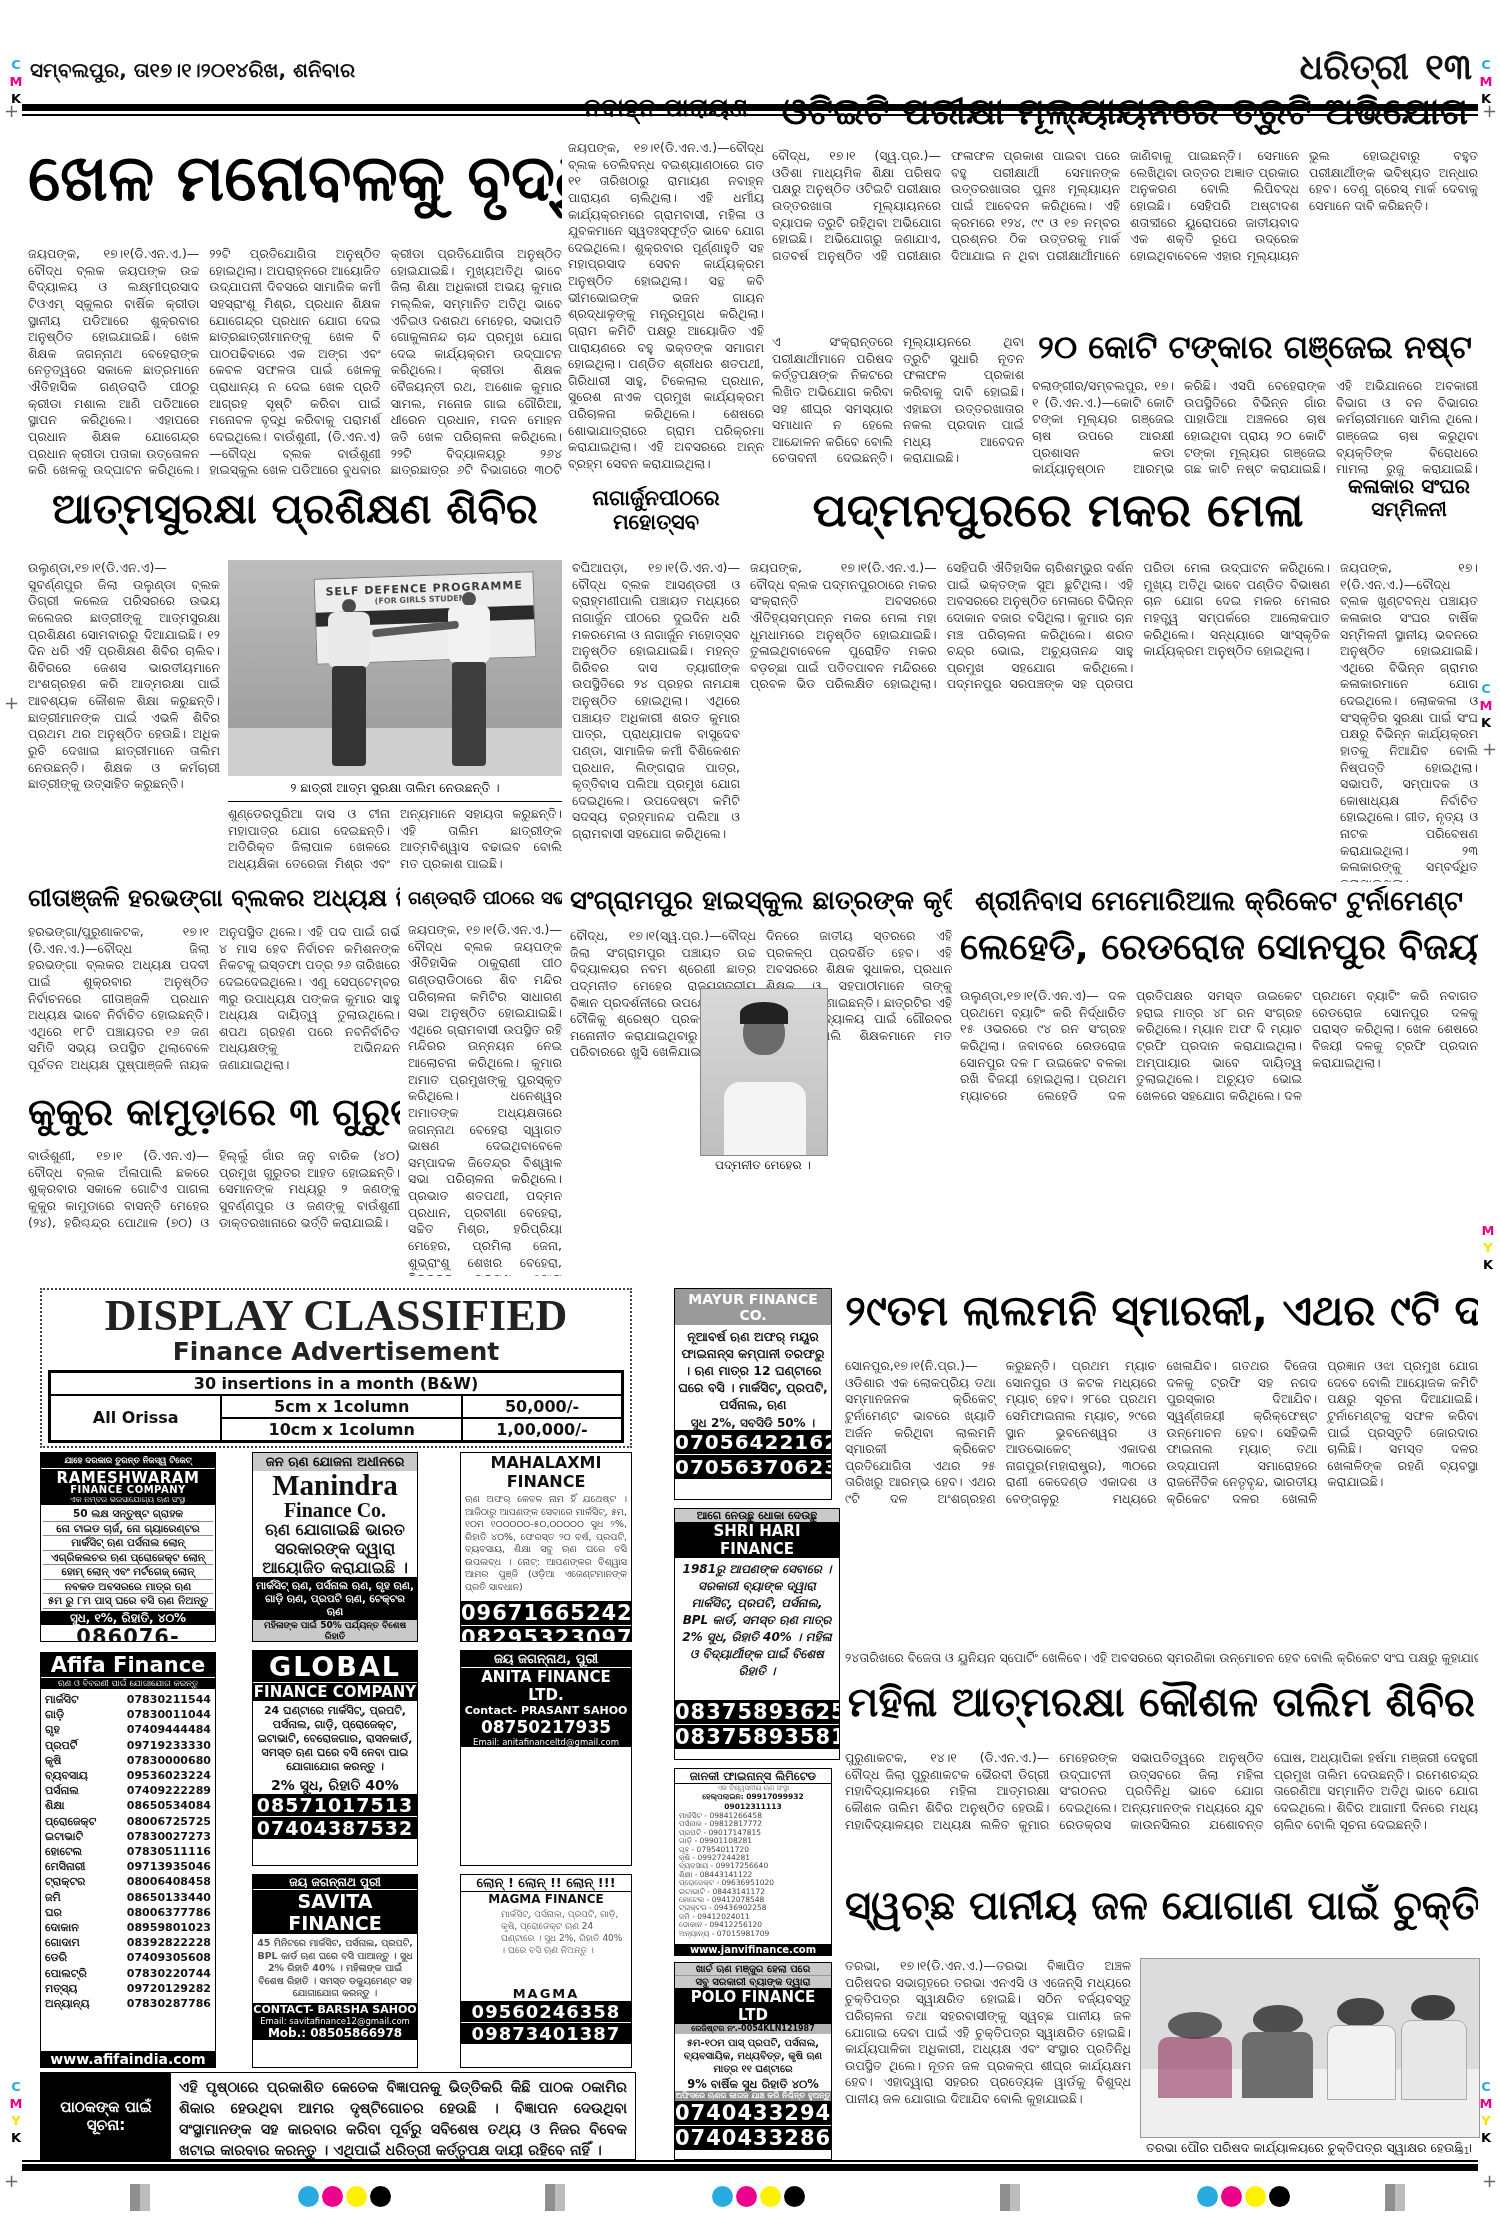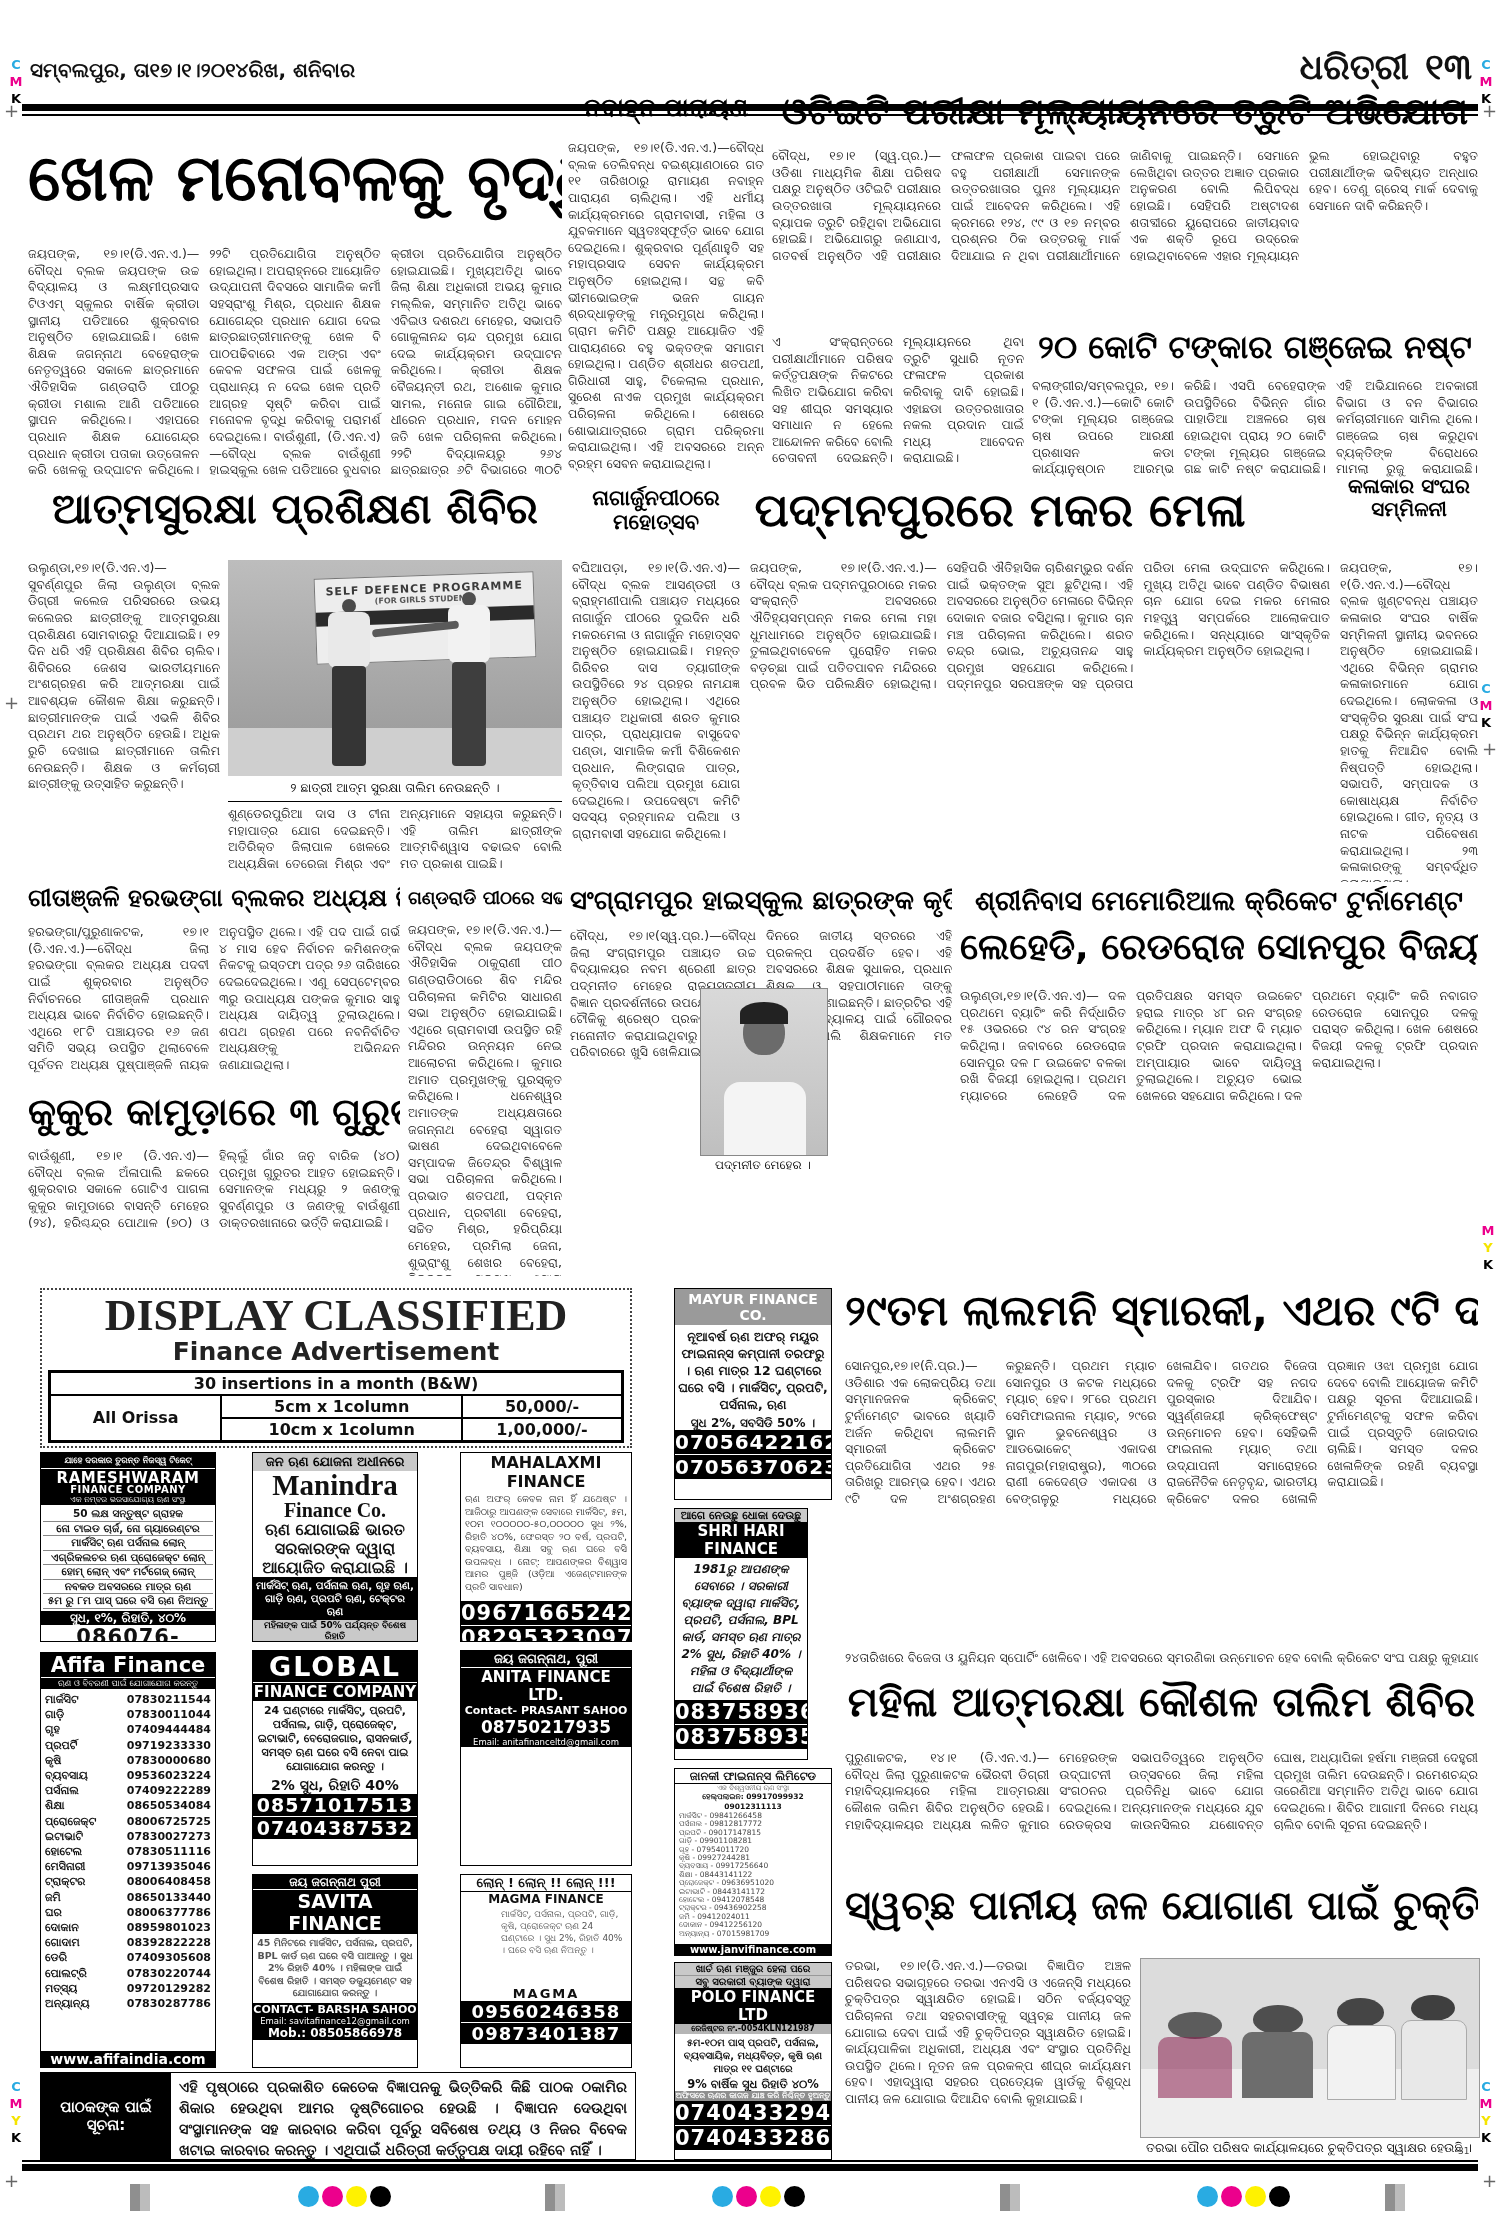--- a/index.html
+++ b/index.html
@@ -120,21 +120,21 @@
   <div class="abs cap" style="left:228px;top:780px;width:334px;">୨ ଛାତ୍ରୀ ଆତ୍ମ ସୁରକ୍ଷା ତାଲିମ ନେଉଛନ୍ତି ।</div>
   <div class="abs rule" style="left:228px;top:801px;width:334px;height:1px;"></div>
   <div class="abs body-txt cols2" style="left:228px;top:806px;width:334px;height:76px;">ଶୁଣ୍ଡେରପୁରିଆ ଦାସ ଓ ଟୀନା ମହାପାତ୍ର ଯୋଗ ଦେଇଛନ୍ତି। ଅତିରିକ୍ତ ଜିଲାପାଳ ଖେଳରେ ଅଧ୍ୟକ୍ଷିକା ତେରେଜା ମିଶ୍ର ଏବଂ ଅନ୍ୟମାନେ ସହାୟତା କରୁଛନ୍ତି। ଏହି ତାଲିମ ଛାତ୍ରୀଙ୍କ ଆତ୍ମବିଶ୍ୱାସ ବଢାଇବ ବୋଲି ମତ ପ୍ରକାଶ ପାଇଛି।</div>
 
   <div class="abs hl2" style="left:572px;top:486px;width:168px;height:66px;font-size:21px;">
     <span>ନାଗାର୍ଜୁନପୀଠରେ</span><br>
     <span>ମହୋତ୍ସବ</span>
   </div>
   <div class="abs body-txt" style="left:572px;top:560px;width:168px;height:322px;">ବଘିଆପଡ଼ା, ୧୭।୧(ଡି.ଏନ.ଏ)—ବୌଦ୍ଧ ବ୍ଲକ ଆସଣ୍ଡରୀ ଓ ବ୍ରାହ୍ମଣୀପାଲି ପଞ୍ଚାୟତ ମଧ୍ୟରେ ନାଗାର୍ଜୁନ ପୀଠରେ ଦୁଇଦିନ ଧରି ମକରମେଳା ଓ ନାଗାର୍ଜୁନ ମହୋତ୍ସବ ଅନୁଷ୍ଠିତ ହୋଇଯାଇଛି। ମହନ୍ତ ଗିରିବର ଦାସ ତ୍ୟାଗୀଙ୍କ ଉପସ୍ଥିତିରେ ୨୪ ପ୍ରହର ନାମଯଜ୍ଞ ଅନୁଷ୍ଠିତ ହୋଇଥିଲା। ଏଥିରେ ପଞ୍ଚାୟତ ଅଧିକାରୀ ଶରତ କୁମାର ପାତ୍ର, ପ୍ରାଧ୍ୟାପକ ବାସୁଦେବ ପଣ୍ଡା, ସାମାଜିକ କର୍ମୀ ବିଶିକେଶନ ପ୍ରଧାନ, ଲିଙ୍ଗରାଜ ପାତ୍ର, କୃତ୍ତିବାସ ପଲିଆ ପ୍ରମୁଖ ଯୋଗ ଦେଇଥିଲେ। ଉପଦେଷ୍ଟା କମିଟି ସଦସ୍ୟ ବ୍ରହ୍ମାନନ୍ଦ ପଲିଆ ଓ ଗ୍ରାମବାସୀ ସହଯୋଗ କରିଥିଲେ।</div>
 
-  <div class="abs hl" style="left:710px;top:486px;width:580px;height:66px;font-size:46px;">ପଦ୍ମନପୁରରେ ମକର ମେଳା</div>
+  <div class="abs hl" style="left:768px;top:486px;width:580px;height:66px;font-size:46px;">ପଦ୍ମନପୁରରେ ମକର ମେଳା</div>
   <div class="abs body-txt cols3" style="left:750px;top:560px;width:580px;height:322px;">ଜୟପଙ୍କ, ୧୭।୧(ଡି.ଏନ.ଏ.)— ବୌଦ୍ଧ ବ୍ଲକ ପଦ୍ମନପୁରଠାରେ ମକର ସଂକ୍ରାନ୍ତି ଅବସରରେ ଐତିହ୍ୟସମ୍ପନ୍ନ ମକର ମେଳା ମହା ଧୁମଧାମରେ ଅନୁଷ୍ଠିତ ହୋଇଯାଇଛି। ତୁଳାଇଥିବାବେଳେ ପୁରୋହିତ ମକର ବଡ଼ଚ୍ଛା ପାଇଁ ପତିତପାବନ ମନ୍ଦିରରେ ପ୍ରବଳ ଭିଡ ପରିଲକ୍ଷିତ ହୋଇଥିଲା। ସେହିପରି ଐତିହାସିକ ଚାରିଶମ୍ଭୁର ଦର୍ଶନ ପାଇଁ ଭକ୍ତଙ୍କ ସୁଅ ଛୁଟିଥିଲା। ଏହି ଅବସରରେ ଅନୁଷ୍ଠିତ ମେଳାରେ ବିଭିନ୍ନ ଦୋକାନ ବଜାର ବସିଥିଲା। କୁମାର ଚାନ ମଞ୍ଚ ପରିଚାଳନା କରିଥିଲେ। ଶରତ ଚନ୍ଦ୍ର ଭୋଇ, ଅଚ୍ୟୁତାନନ୍ଦ ସାହୁ ପ୍ରମୁଖ ସହଯୋଗ କରିଥିଲେ। ପଦ୍ମନପୁର ସରପଞ୍ଚଙ୍କ ସହ ପ୍ରତାପ ପରିଡା ମେଳା ଉଦ୍‌ଘାଟନ କରିଥିଲେ। ମୁଖ୍ୟ ଅତିଥି ଭାବେ ପଣ୍ଡିତ ବିଭାଷଣ ଚାନ ଯୋଗ ଦେଇ ମକର ମେଳାର ମହତ୍ତ୍ୱ ସମ୍ପର୍କରେ ଆଲୋକପାତ କରିଥିଲେ। ସନ୍ଧ୍ୟାରେ ସାଂସ୍କୃତିକ କାର୍ଯ୍ୟକ୍ରମ ଅନୁଷ୍ଠିତ ହୋଇଥିଲା।</div>
 
   <div class="abs hl2" style="left:1340px;top:475px;width:138px;height:70px;font-size:20px;text-align:center;">
     <span>କଳାକାର ସଂଘର</span><br>
     <span>ସମ୍ମିଳନୀ</span>
   </div>
   <div class="abs body-txt" style="left:1340px;top:560px;width:138px;height:322px;">ଜୟପଙ୍କ, ୧୭।୧(ଡି.ଏନ.ଏ.)—ବୌଦ୍ଧ ବ୍ଲକ ଖୁଣ୍ଟବନ୍ଧ ପଞ୍ଚାୟତ କଳାକାର ସଂଘର ବାର୍ଷିକ ସମ୍ମିଳନୀ ସ୍ଥାନୀୟ ଭବନରେ ଅନୁଷ୍ଠିତ ହୋଇଯାଇଛି। ଏଥିରେ ବିଭିନ୍ନ ଗ୍ରାମର କଳାକାରମାନେ ଯୋଗ ଦେଇଥିଲେ। ଲୋକକଳା ଓ ସଂସ୍କୃତିର ସୁରକ୍ଷା ପାଇଁ ସଂଘ ପକ୍ଷରୁ ବିଭିନ୍ନ କାର୍ଯ୍ୟକ୍ରମ ହାତକୁ ନିଆଯିବ ବୋଲି ନିଷ୍ପତ୍ତି ହୋଇଥିଲା। ସଭାପତି, ସମ୍ପାଦକ ଓ କୋଷାଧ୍ୟକ୍ଷ ନିର୍ବାଚିତ ହୋଇଥିଲେ। ଗୀତ, ନୃତ୍ୟ ଓ ନାଟକ ପରିବେଷଣ କରାଯାଇଥିଲା। ୨୩ କଳାକାରଙ୍କୁ ସମ୍ବର୍ଦ୍ଧିତ କରାଯାଇଥିଲା।</div>
 
   <div class="abs hl" style="left:28px;top:886px;width:372px;height:34px;font-size:24px;">ଗୀତାଞ୍ଜଳି ହରଭଙ୍ଗା ବ୍ଲକର ଅଧ୍ୟକ୍ଷ ନିର୍ବାଚିତ</div>
   <div class="abs body-txt cols2" style="left:28px;top:924px;width:372px;height:164px;">ହରଭଙ୍ଗା/ପୁରୁଣାକଟକ, ୧୭।୧ (ଡି.ଏନ.ଏ.)—ବୌଦ୍ଧ ଜିଲା ହରଭଙ୍ଗା ବ୍ଲକର ଅଧ୍ୟକ୍ଷ ପଦବୀ ପାଇଁ ଶୁକ୍ରବାର ଅନୁଷ୍ଠିତ ନିର୍ବାଚନରେ ଗୀତାଞ୍ଜଳି ପ୍ରଧାନ ଅଧ୍ୟକ୍ଷ ଭାବେ ନିର୍ବାଚିତ ହୋଇଛନ୍ତି। ଏଥିରେ ୧୮ଟି ପଞ୍ଚାୟତର ୧୬ ଜଣ ସମିତି ସଭ୍ୟ ଉପସ୍ଥିତ ଥିଲାବେଳେ ପୂର୍ବତନ ଅଧ୍ୟକ୍ଷ ପୁଷ୍ପାଞ୍ଜଳି ନାୟକ ଅନୁପସ୍ଥିତ ଥିଲେ। ଏହି ପଦ ପାଇଁ ଗର୍ଭ ୪ ମାସ ହେବ ନିର୍ବାଚନ କମିଶନଙ୍କ ନିକଟକୁ ଇସ୍ତଫା ପତ୍ର ୨୬ ତାରିଖରେ ଦେଇଦେଇଥିଲେ। ଏଣୁ ସେପ୍ଟେମ୍ବର ୩ରୁ ଉପାଧ୍ୟକ୍ଷ ପଙ୍କଜ କୁମାର ସାହୁ ଅଧ୍ୟକ୍ଷ ଦାୟିତ୍ୱ ତୁଲାଉଥିଲେ। ଶପଥ ଗ୍ରହଣ ପରେ ନବନିର୍ବାଚିତ ଅଧ୍ୟକ୍ଷଙ୍କୁ ଅଭିନନ୍ଦନ ଜଣାଯାଇଥିଲା।</div>
@@ -346,21 +346,21 @@
   </div>
 
   <div class="ad abs" style="left:674px;top:1288px;width:158px;height:212px;">
     <div class="ad-grey" style="font-size:14px;background:#9a9a9a;color:#fff;padding:2px;">MAYUR FINANCE CO.</div>
     <div class="ad-body" style="font-size:12.5px;padding:3px;line-height:17px;">ନୂଆବର୍ଷ ଋଣ ଅଫର୍ ମୟୂର ଫାଇନାନ୍ସ କମ୍ପାନୀ ତରଫରୁ । ଋଣ ମାତ୍ର 12 ଘଣ୍ଟାରେ ଘରେ ବସି । ମାର୍କସିଟ୍, ପ୍ରପଟି, ପର୍ସନାଲ, ଋଣ</div>
     <div class="ad-body" style="font-size:12px;">ସୁଧ 2%, ସବସିଡି 50% ।</div>
     <div class="ad-num" style="font-size:20px;">07056422162</div>
     <div class="ad-num" style="font-size:20px;border-top:1px solid #fff;">07056370623</div>
   </div>
 
-  <div class="ad abs" style="left:674px;top:1508px;width:134px;height:252px;">
+  <div class="ad abs" style="left:674px;top:1508px;width:166px;height:252px;">
     <div class="ad-grey" style="font-size:11px;">ଆଗେ ନେଉଛୁ ଧୋକା ଦେଉଛୁ</div>
     <div class="ad-black" style="font-size:15px;">SHRI HARI FINANCE</div>
     <div class="ad-body" style="font-size:12px;padding:3px;line-height:17px;height:136px;font-style:italic;">1981ରୁ ଆପଣଙ୍କ ସେବାରେ । ସରକାରୀ ବ୍ୟାଙ୍କ ଦ୍ୱାରା ମାର୍କସିଟ୍, ପ୍ରପଟି, ପର୍ସନାଲ, BPL କାର୍ଡ, ସମସ୍ତ ଋଣ ମାତ୍ର 2% ସୁଧ, ରିହାତି 40% । ମହିଳା ଓ ବିଦ୍ୟାର୍ଥୀଙ୍କ ପାଇଁ ବିଶେଷ ରିହାତି ।</div>
     <div class="ad-num" style="font-size:21px;">08375893625</div>
     <div class="ad-num" style="font-size:21px;border-top:1px solid #fff;">08375893581</div>
   </div>
 
   <div class="ad abs" style="left:674px;top:1768px;width:158px;height:188px;">
     <div class="ad-body" style="font-size:11.5px;border-bottom:1px solid #000;">ଜାନକୀ ଫାଇନାନ୍ସ ଲିମିଟେଡ</div>
     <div style="font-size:7px;text-align:center;color:#666;">ଏକ ବିଶ୍ୱସନୀୟ ଋଣ ସଂସ୍ଥା</div>

